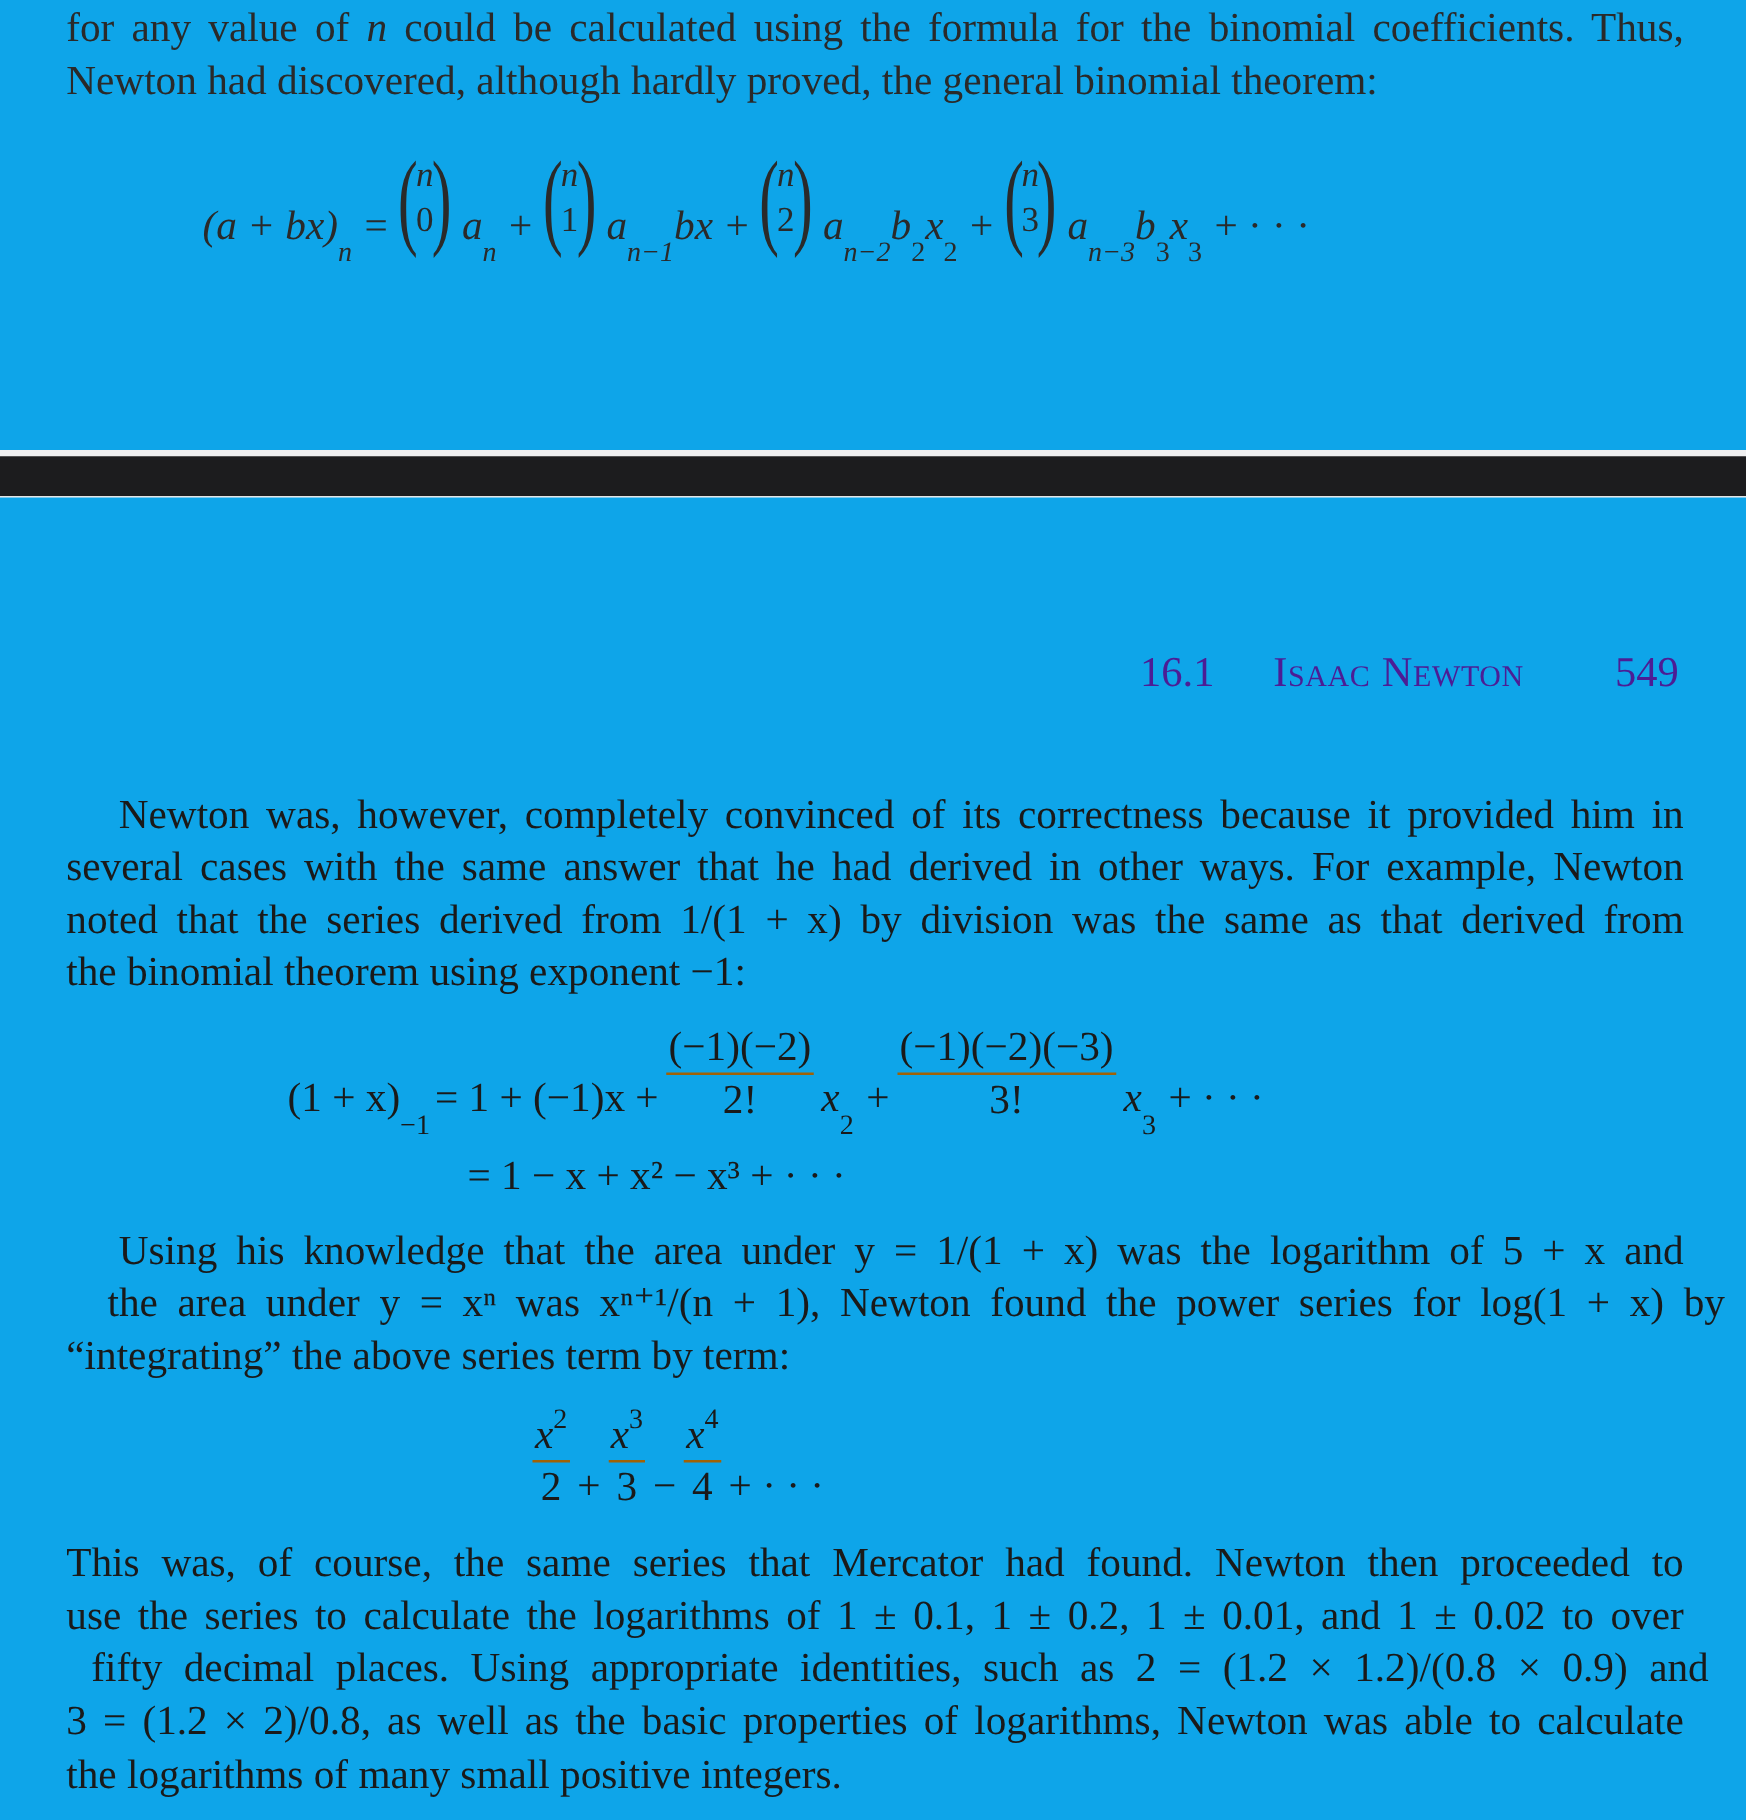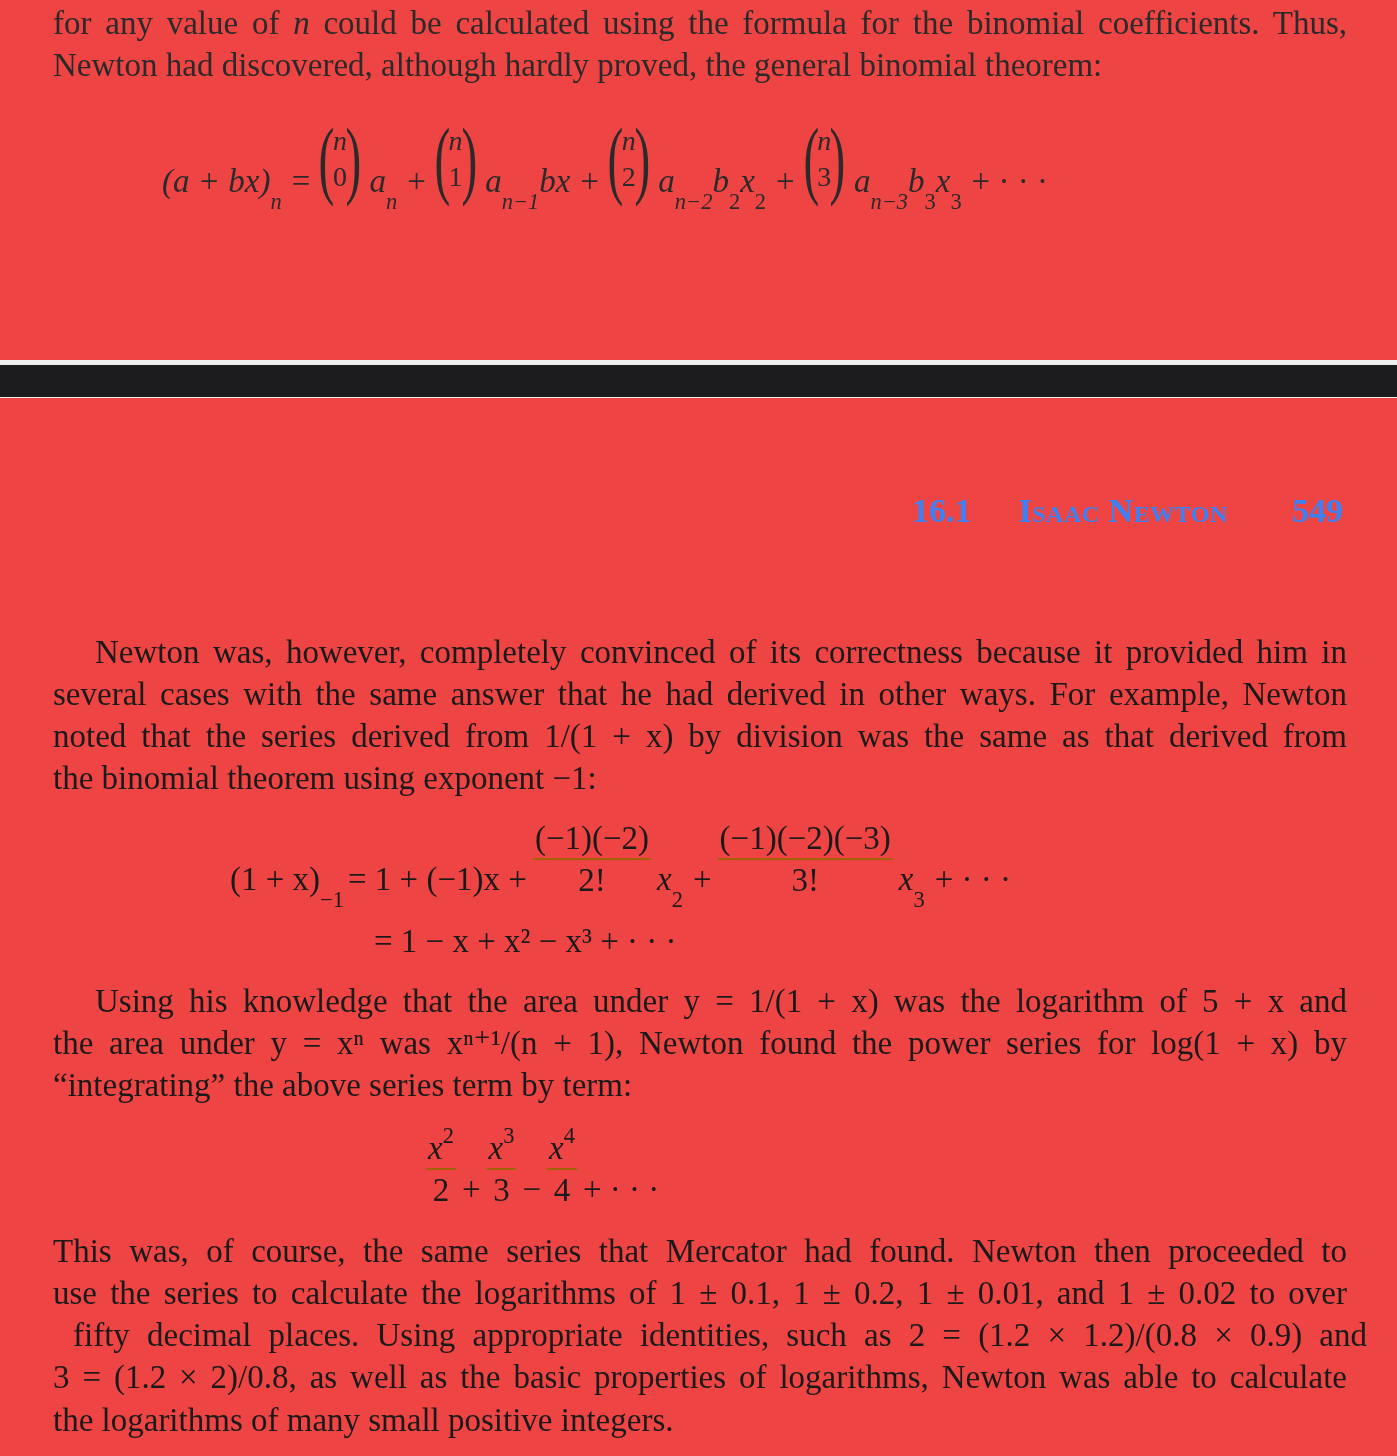--- a/index.html
+++ b/index.html
@@ -1,21 +1,21 @@
 <!DOCTYPE html>
 <html><head>
 <meta charset="utf-8">
 <style>
   html, body { margin: 0; padding: 0; }
   body {
     width: 1397px; height: 1456px; overflow: hidden; position: relative;
     background: #ffffff; color: #1a1a1a;
     font-family: "Liberation Serif", "DejaVu Serif", serif;
   }
-  .page { position: absolute; left: 0; width: 1397px; background: #ef4444; }
+  .page { position: absolute; left: 0; width: 1397px; background: #0ea5e9; }
   .page-top { top: 0; height: 360px; color: #2a2a2a; }
   .page-bottom { top: 398px; height: 1058px; }
   .gap-light-top { position: absolute; left:0; top: 360px; width:1397px; height: 5px; background:#efeff0; }
   .gap-dark { position: absolute; left:0; top: 365px; width:1397px; height: 32px; background:#1c1c1e; }
   .gap-light-bot { position: absolute; left:0; top: 397px; width:1397px; height: 4px; background:#efeff0; }
 
   .line { position: absolute; left: 53px; width: 1294px; font-size: 33px; line-height: 42px;
           white-space: nowrap; text-align: justify; text-align-last: justify; }
   .line.last { text-align-last: left; }
   .line.indent { left: 95px; width: 1252px; }
@@ -24,21 +24,21 @@
 
   .eq { position: absolute; font-size: 33px; line-height: 42px; white-space: nowrap; display: flex; align-items: flex-end; }
   .binom { display: inline-flex; align-items: center; margin: 0 2px; }
   .paren { font-size: 86px; line-height: 86px; font-weight: 100; transform: scaleX(0.55); display: inline-block; }
   .binom-stack { display: inline-flex; flex-direction: column; align-items: center; font-size: 28px; line-height: 36px; margin: 0 -8px; }
   .frac { display: inline-flex; flex-direction: column; align-items: center; margin: 0 6px; vertical-align: middle; }
   .frac .num { padding: 0 2px; border-bottom: 2px solid #a16207; line-height: 40px; }
   .frac .den { line-height: 40px; }
   .sp { display: inline-block; width: 10px; }
 
-  .header { position: absolute; top: 492px; font-size: 34px; color: #3b82f6; white-space: nowrap; font-weight: bold; }
+  .header { position: absolute; top: 520px; font-size: 34px; color: #4c1d95; white-space: nowrap; }
   .hdr-sc { font-variant: small-caps; letter-spacing: 0.5px; }
 </style>
 </head>
 <body>
 
 <div class="page page-top">
   <div class="line" style="top:2px;">
     <span>for any value of </span><i>n</i><span> could be calculated using the formula for the binomial coefficients. Thus,</span>
   </div>
   <div class="line last" style="top:44px;">Newton had discovered, although hardly proved, the general binomial theorem:</div>
@@ -149,21 +149,21 @@
   <i>x</i>
     <sup>3</sup>
   <span class="sp"></span>
     <span>+ · · ·</span>
 </div>
 <div class="eq" style="left:374px; top:920px;">
   <span>= 1 − x + x² − x³ + · · ·</span>
 </div>
 
 <div class="line indent" style="top:980px;">Using his knowledge that the area under y = 1/(1 + x) was the logarithm of 5 + x and</div>
-<div class="line" style="top:1022px;">the area under y = xⁿ was xⁿ⁺¹/(n + 1), Newton found the power series for log(1 + x) by</div>
+<div class="line" style="top:1022px;margin-left:33px;">the area under y = xⁿ was xⁿ⁺¹/(n + 1), Newton found the power series for log(1 + x) by</div>
 <div class="line last" style="top:1064px;">“integrating” the above series term by term:</div>
 
 <div class="eq" style="left:420px; top:1128px;">
   <span class="frac">
     <span class="num"><i>x</i><sup>2</sup></span>
     <span class="den">2</span>
   </span>
   <span>+</span>
   <span class="frac">
     <span class="num"><i>x</i><sup>3</sup></span>

